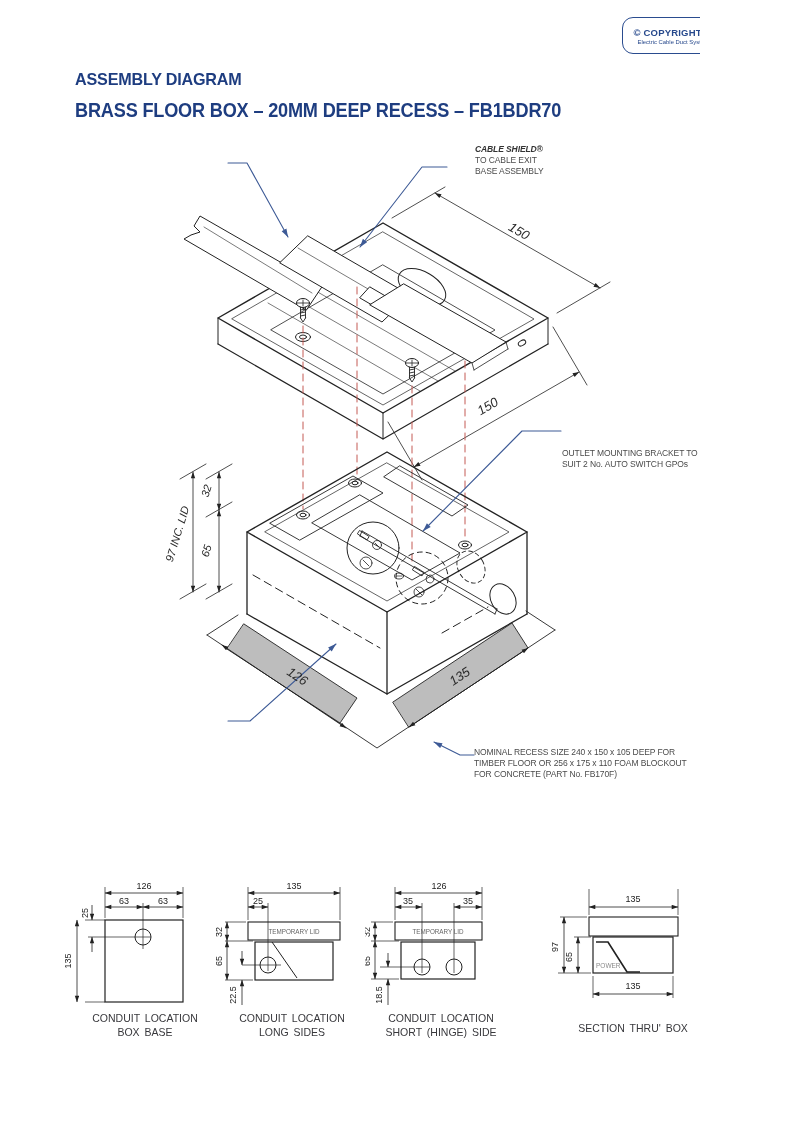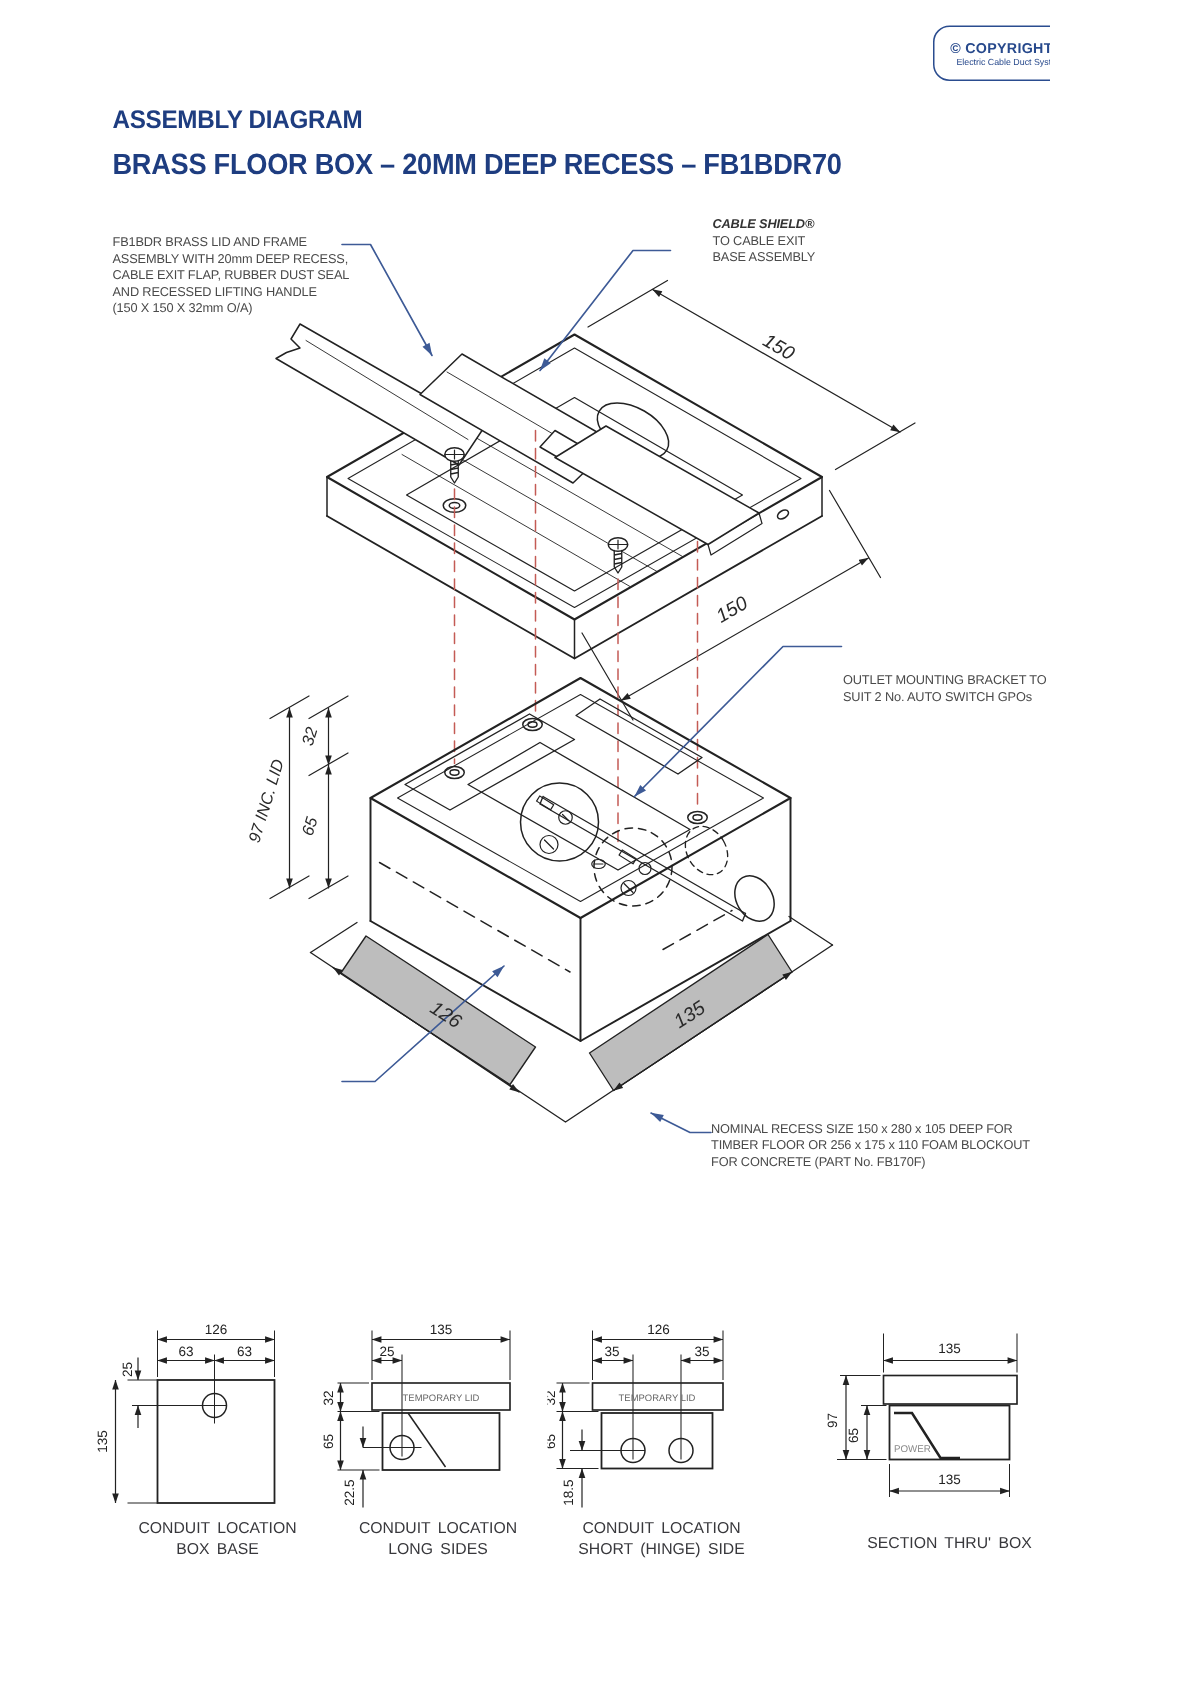--- a/index.html
+++ b/index.html
@@ -172,38 +172,31 @@
 
     <text class="dimtxt" x="447" y="100" text-anchor="middle" transform="rotate(30 447 100)">150</text>
     <text class="dimtxt" x="420" y="275" text-anchor="middle" transform="rotate(-30 420 275)">150</text>
     <text class="dimtxt2" x="111" y="400" text-anchor="middle" transform="rotate(-73 111 400)">97 INC. LID</text>
     <text class="dimtxt2" x="140" y="357" text-anchor="middle" transform="rotate(-73 140 357)">32</text>
     <text class="dimtxt2" x="140" y="417" text-anchor="middle" transform="rotate(-73 140 417)">65</text>
     <text class="dimtxt" x="225" y="545" text-anchor="middle" transform="rotate(33 225 545)">126</text>
     <text class="dimtxt" x="392" y="545" text-anchor="middle" transform="rotate(-33 392 545)">135</text>
   </svg>
 
-  <div class="ann" style="left:75px;top:156px;">
-    <div>FB1BDR BRASS LID AND FRAME</div>
-    <div>ASSEMBLY WITH 20mm DEEP RECESS,</div>
-    <div>CABLE EXIT FLAP, RUBBER DUST SEAL</div>
-    <div>AND RECESSED LIFTING HANDLE</div>
-    <div>(150 X 150 X 32mm O/A)</div>
-  </div>
   <div class="ann" style="left:447px;top:144px;margin-left:28px;">
     <div class="brand">CABLE SHIELD®</div>
     <div>TO CABLE EXIT</div>
     <div>BASE ASSEMBLY</div>
   </div>
   <div class="ann" style="left:562px;top:424px;margin-top:24px;">
     <div>OUTLET MOUNTING BRACKET TO</div>
     <div>SUIT 2 No. AUTO SWITCH GPOs</div>
   </div>
   <div class="ann" style="left:474px;top:747px;">
-    <div>NOMINAL RECESS SIZE 150 x 280 x 105 DEEP FOR</div>
+    <div>NOMINAL RECESS SIZE 240 x 150 x 105 DEEP FOR</div>
     <div>TIMBER FLOOR OR 256 x 175 x 110 FOAM BLOCKOUT</div>
     <div>FOR CONCRETE (PART No. FB170F)</div>
   </div>
 
   <svg style="left:55px;top:875px;" width="180" height="195" viewBox="0 0 180 195">
     <g stroke="#222" fill="none" stroke-width="1">
       <rect x="50" y="45" width="78" height="82" stroke-width="1.2"></rect>
       <circle cx="88" cy="62" r="8"></circle>
       <path d="M88,28 L88,74 M33,62 L96,62" stroke-width=".7"></path>
       <path d="M50,12 L50,43 M128,12 L128,43" stroke-width=".7"></path>

